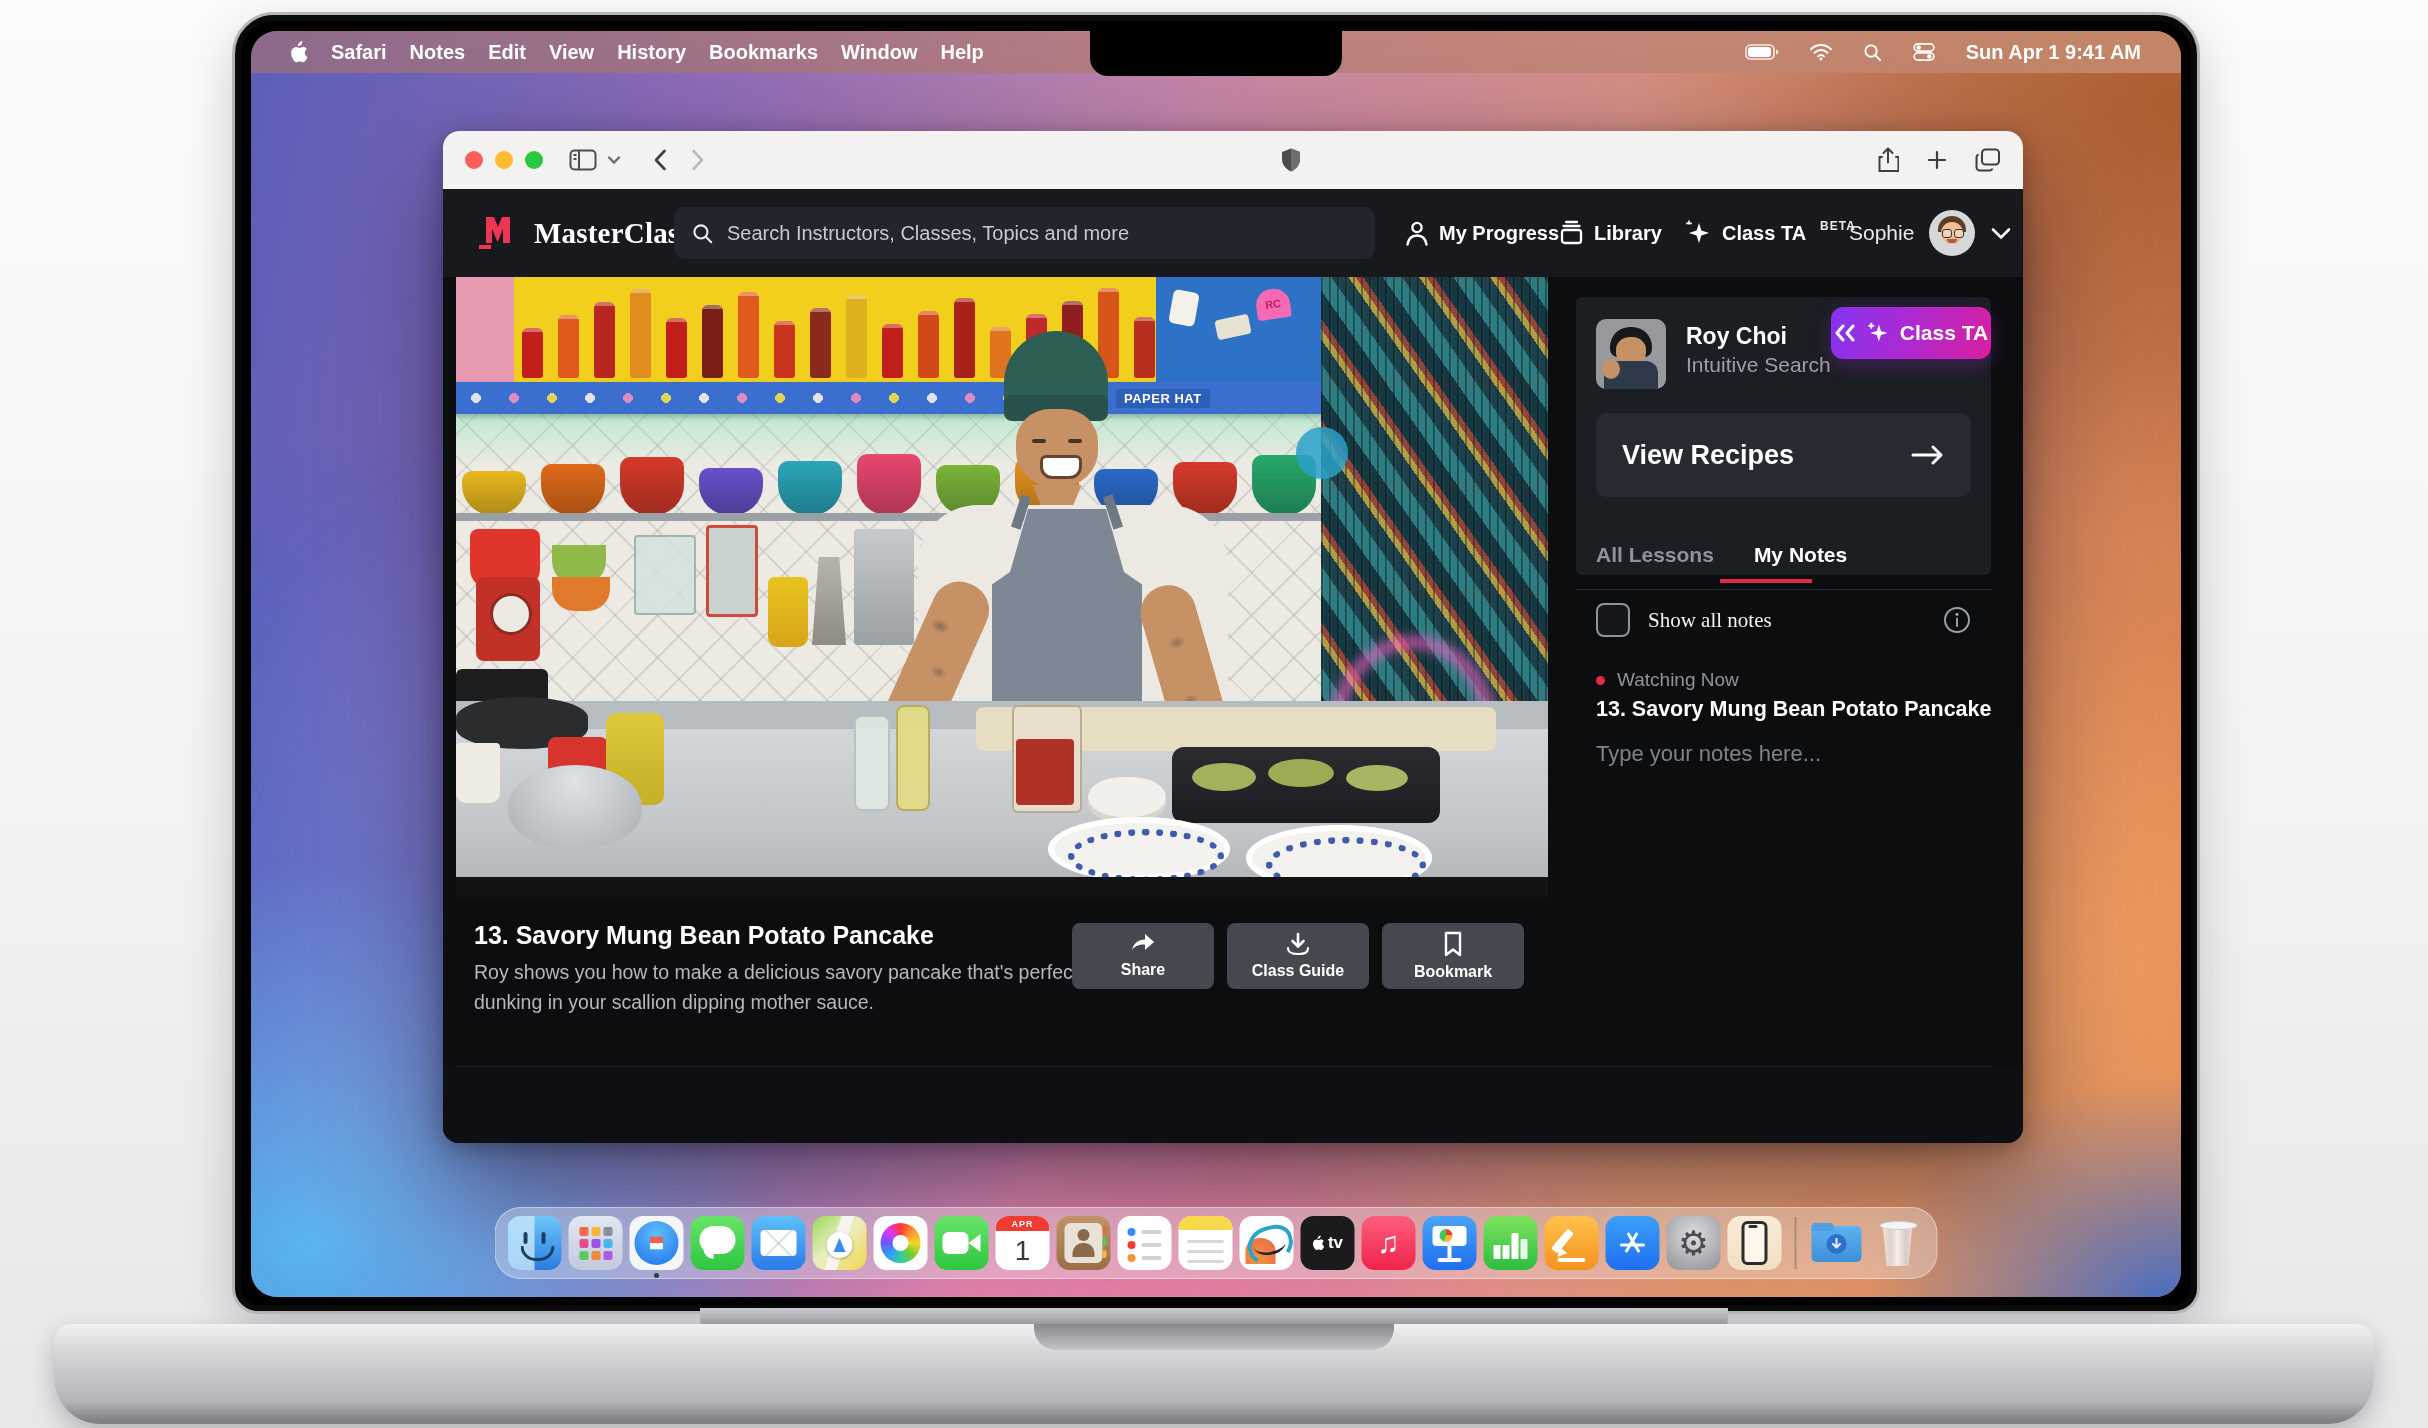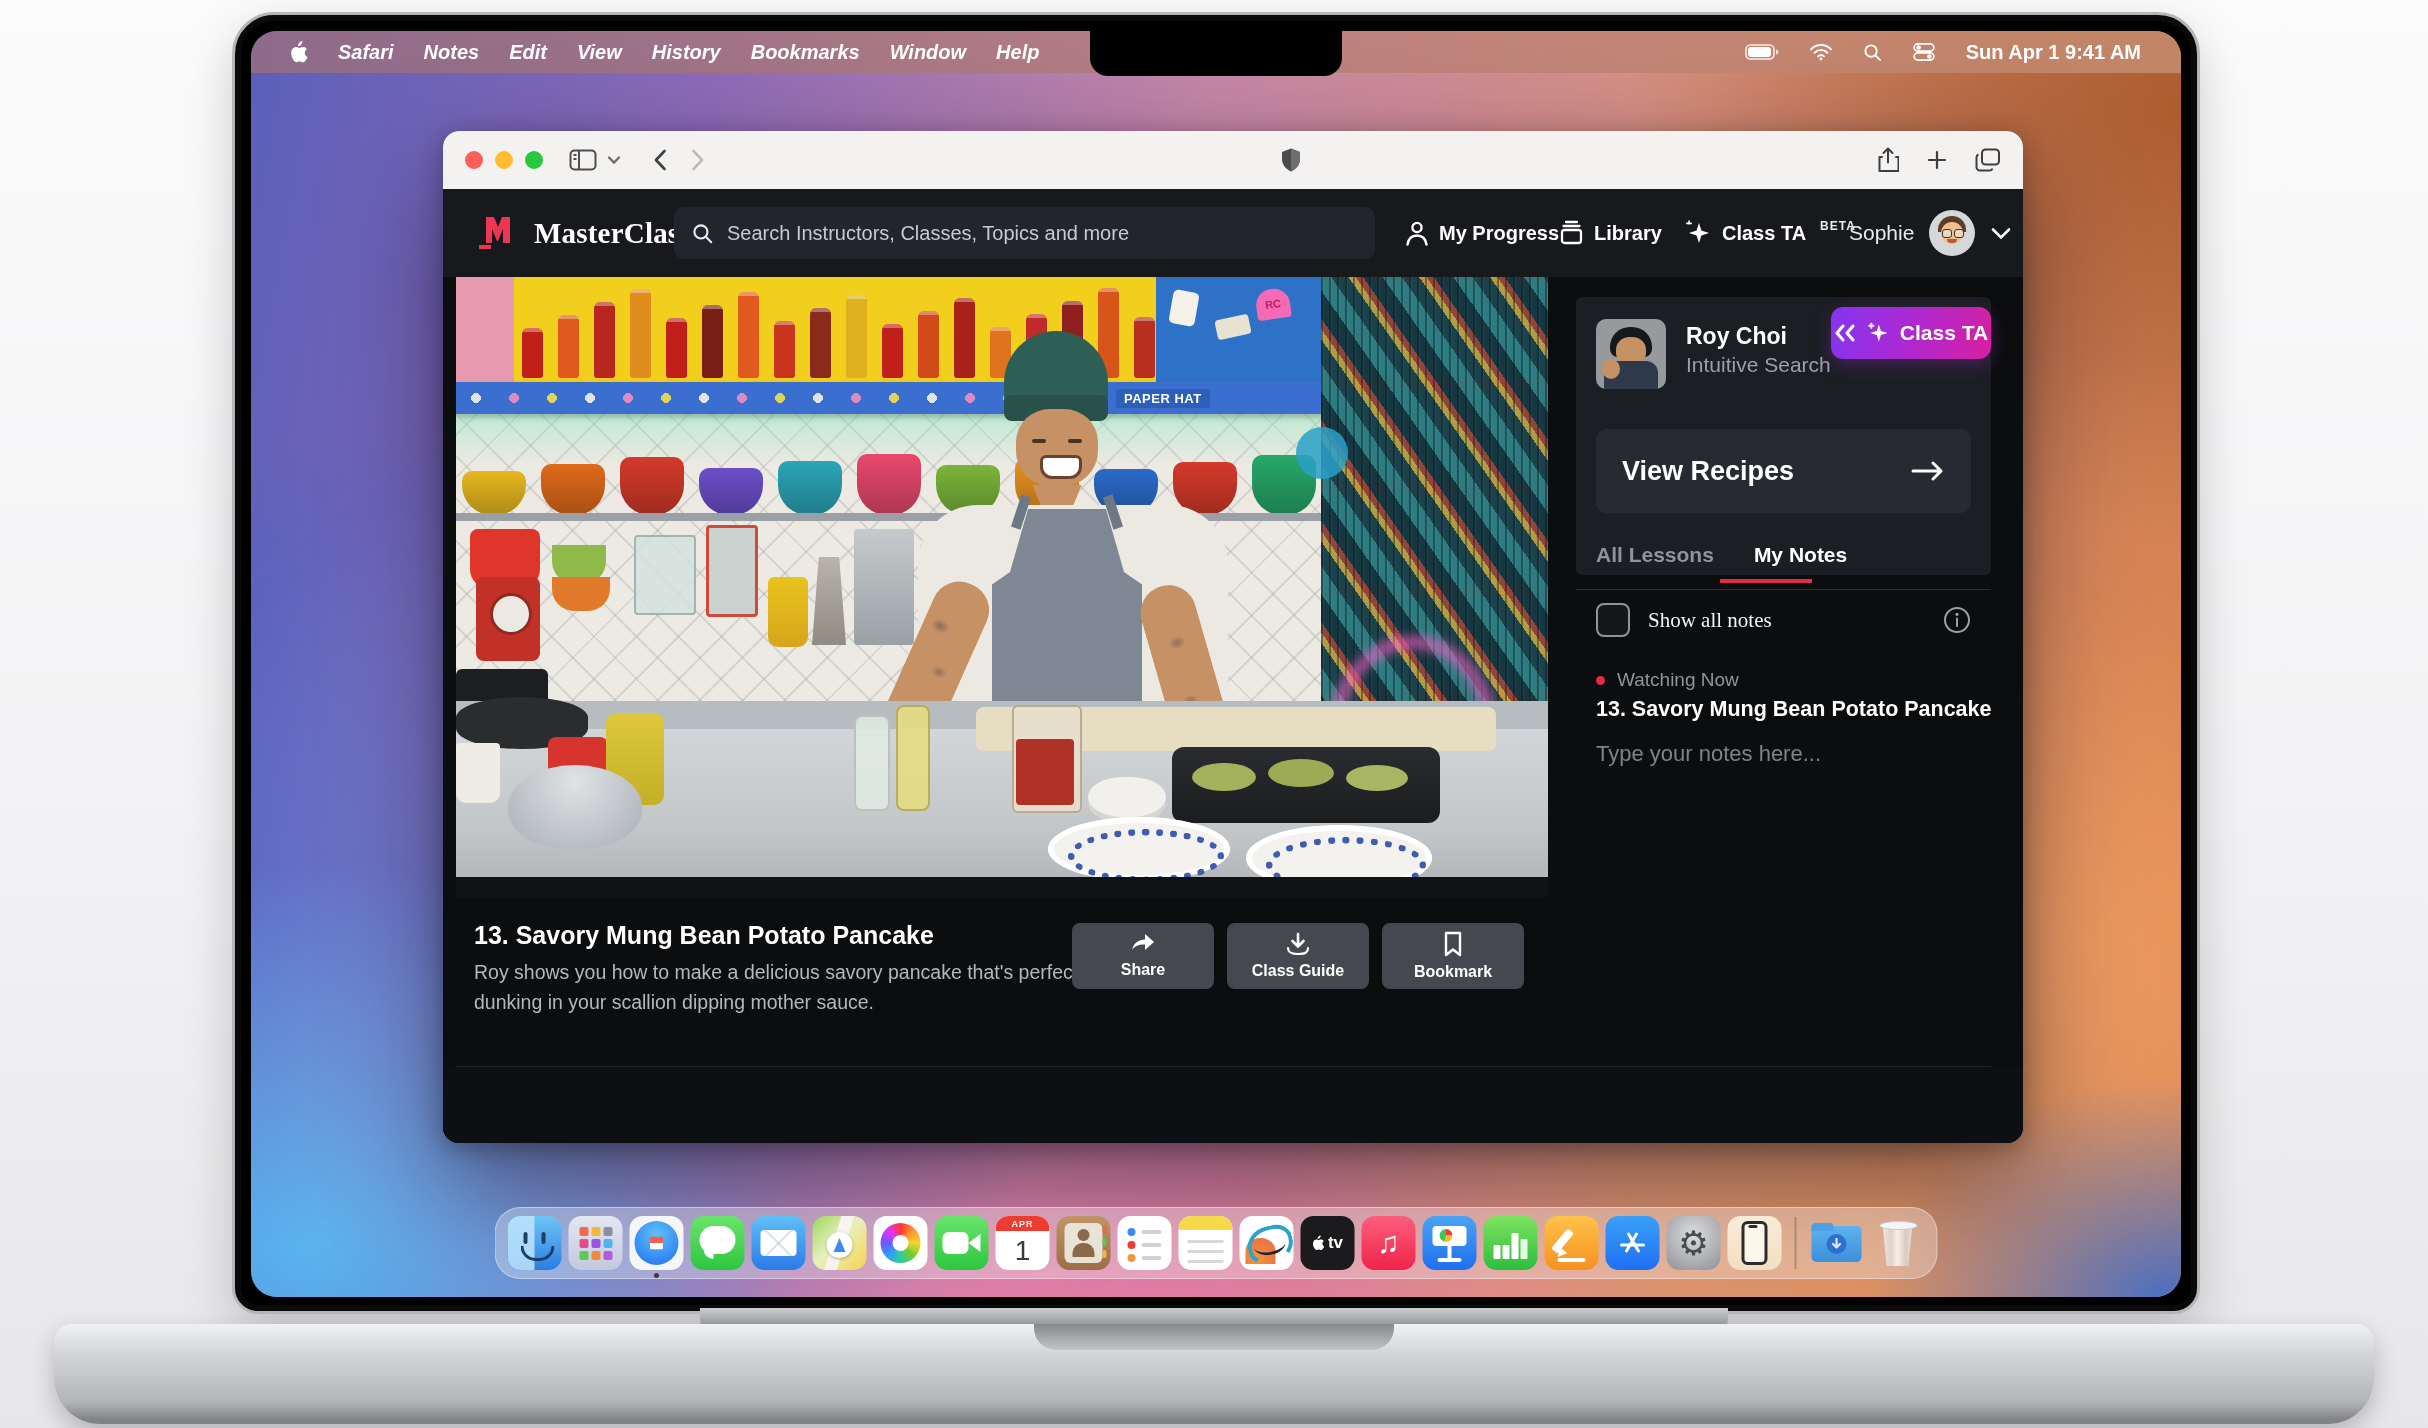--- a/index.html
+++ b/index.html
@@ -28,21 +28,21 @@
     radial-gradient(950px 750px at 100% 6%, rgba(168,90,44,.9) 0%, rgba(168,90,44,0) 58%),
     linear-gradient(100deg,#5b5fb8 0%,#8f6cb8 22%,#c687a8 45%,#d8917f 68%,#c87747 100%);}
   .dune{position:absolute;filter:blur(26px);border-radius:50%;}
   .dune.d1{left:-8%;top:26%;width:70%;height:80%;background:radial-gradient(closest-side,rgba(244,178,206,.5),rgba(244,178,206,0));transform:rotate(-14deg);}
   .dune.d2{right:-12%;top:38%;width:64%;height:78%;background:radial-gradient(closest-side,rgba(248,186,130,.45),rgba(248,186,130,0));transform:rotate(10deg);}
 
   
   .menubar{position:absolute;left:0;top:0;right:0;height:42px;display:flex;align-items:center;
     background:linear-gradient(90deg,rgba(148,108,132,.88),rgba(186,128,120,.84) 55%,rgba(198,138,108,.88));
     color:#fff;font-size:20px;font-weight:600;}
-  .mb-left{display:flex;gap:30px;padding-left:38px;font-style:italic;}
+  .mb-left{display:flex;gap:23px;padding-left:38px;}
   .mb-right{margin-left:auto;display:flex;align-items:center;gap:30px;padding-right:40px;font-weight:600;}
   .mb-item{white-space:nowrap;cursor:default;}
   .notch{position:absolute;left:50%;top:0;transform:translateX(-50%);width:252px;height:45px;background:#000;border-radius:0 0 18px 18px;}
 
   
   .dock{position:absolute;left:50%;bottom:18px;transform:translateX(-50%);display:flex;align-items:center;gap:7px;
     padding:8px 12px;border-radius:26px;background:rgba(255,255,255,.30);border:1px solid rgba(255,255,255,.4);backdrop-filter:blur(18px);}
   .di{width:54px;height:54px;border-radius:13px;position:relative;flex:none;cursor:pointer;}
   .di .rdot{position:absolute;left:50%;bottom:-8px;transform:translateX(-50%);width:5px;height:5px;border-radius:50%;background:rgba(20,20,25,.75);}
   .dock-sep{width:2px;height:52px;background:rgba(30,30,40,.25);margin:0 6px;flex:none;}
@@ -74,21 +74,21 @@
   .heart{position:absolute;width:34px;height:30px;background:#f46ab4;transform:rotate(-8deg);border-radius:16px 16px 4px 4px;
      display:flex;align-items:center;justify-content:center;color:#c01f5e;font-size:11px;font-weight:700;}
 
   
   .panel{position:absolute;left:1133px;top:108px;width:415px;}
   .pcard{position:absolute;left:0;top:0;width:415px;height:278px;background:#1b1e23;border-radius:6px;}
   .thumb{position:absolute;left:20px;top:22px;width:70px;height:70px;border-radius:10px;overflow:hidden;background:#97999c;}
   .cta-btn{position:absolute;left:255px;top:10px;width:160px;height:52px;border-radius:12px;cursor:pointer;
      background:linear-gradient(105deg,#8534ef 0%,#a92ad4 45%,#d81f9f 100%);display:flex;align-items:center;justify-content:center;gap:10px;
      color:#fff;font-weight:700;font-size:21px;box-shadow:0 6px 18px rgba(150,40,200,.35);}
-  .vrecipes{position:absolute;left:20px;top:132px;width:375px;height:84px;background:#272a30;border-radius:10px;cursor:pointer;
+  .vrecipes{position:absolute;left:20px;top:116px;width:375px;height:84px;background:#272a30;border-radius:10px;cursor:pointer;
      display:flex;align-items:center;padding:0 26px;font-weight:700;font-size:27px;color:#fff;box-sizing:border-box;}
   .tabs{position:absolute;left:20px;top:246px;display:flex;gap:40px;font-weight:700;font-size:21px;}
   .tab-underline{position:absolute;left:144px;top:282px;width:92px;height:4px;background:#e22c47;}
   .pdivider{position:absolute;left:0;top:292px;width:415px;height:1px;background:#2a2d33;}
   .chk{width:30px;height:30px;border:2.5px solid #8e949b;border-radius:8px;background:#15171b;cursor:pointer;}
   .noteph{color:#7e838b;font-size:22px;}
 
   
   .lesson-title{position:absolute;left:31px;top:732px;font-weight:700;font-size:25px;color:#fff;}
   .lesson-desc{position:absolute;left:31px;top:768px;width:700px;color:#b4b8be;font-size:19.5px;line-height:1.55;}

